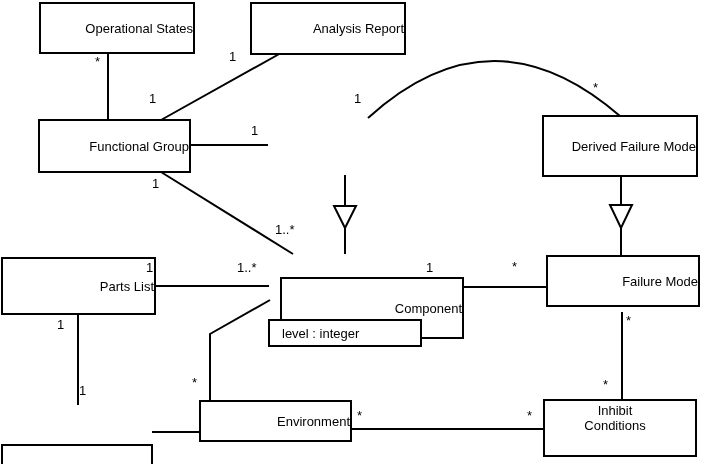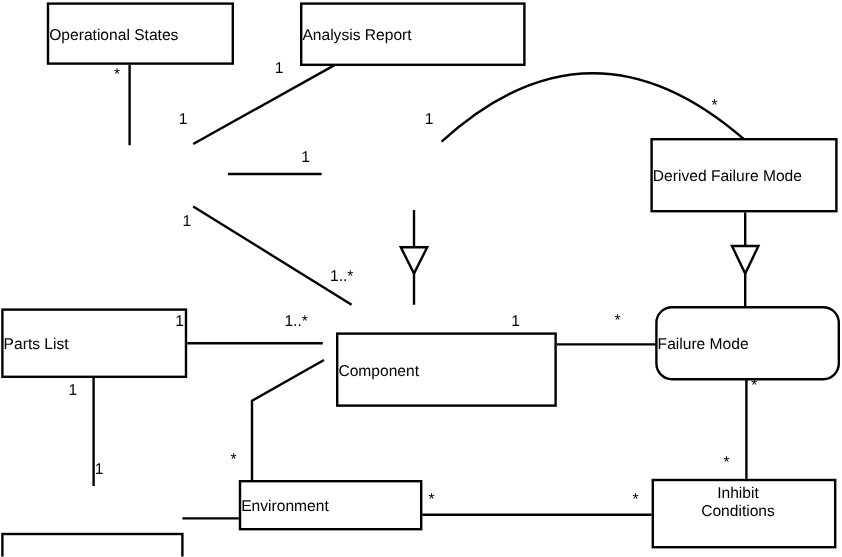--- a/index.html
+++ b/index.html
@@ -18,21 +18,21 @@
     width: 702px; height: 464px;
     z-index: 1;
   }
   .uml-class {
     position: absolute;
     box-sizing: border-box;
     border: 2px solid #000000;
     background: #ffffff;
     display: flex;
     align-items: center;
-    justify-content: flex-start;
+    justify-content: flex-end;
     font-size: 13px;
     line-height: 15px;
     text-align: center;
     z-index: 2;
   }
   .attr-box {
     justify-content: flex-start;
     text-align: left;
     padding-left: 12px;
   }
@@ -46,28 +46,28 @@
   .mult {
     position: absolute;
     font-size: 13px;
     line-height: 14px;
     z-index: 3;
     white-space: nowrap;
   }
 
   
   #box-operational-states   { left: 39px;  top: 2px;   width: 156px; height: 52px; }
-  #box-analysis-report      { left: 250px; top: 2px;   width: 188px; height: 53px; }
+  #box-analysis-report      { left: 250px; top: 2px;   width: 156px; height: 53px; }
   #box-functional-group     { left: 38px;  top: 119px; width: 153px; height: 54px; }
   #box-derived-component    { left: 266px; top: 117px; width: 154px; height: 59px; }
   #box-derived-failure-mode { left: 542px; top: 115px; width: 156px; height: 62px; }
   #box-parts-list           { left: 1px;   top: 257px; width: 155px; height: 58px; }
   #box-component            { left: 280px; top: 253px; width: 184px; height: 62px; margin-top: 24px; }
   #box-component-attrs      { left: 268px; top: 319px; width: 154px; height: 28px; }
-  #box-failure-mode         { left: 546px; top: 255px; width: 154px; height: 62px; border-radius: 14px; }
+  #box-failure-mode         { left: 546px; top: 255px; width: 154px; height: 52px; }
   #box-system               { left: 1px;   top: 404px; width: 152px; height: 56px; margin-top: 40px; }
   #box-environment          { left: 199px; top: 400px; width: 153px; height: 42px; }
   #box-inhibit-conditions   { left: 543px; top: 399px; width: 154px; height: 58px; }
 
   
   #m-os         { left: 95px;  top: 55px;  }
   #m-ar         { left: 229px; top: 50px;  }
   #m-ar-fg      { left: 149px; top: 92px;  }
   #m-dc-left    { left: 251px; top: 124px; }
   #m-fg-comp    { left: 152px; top: 177px; }
@@ -111,28 +111,34 @@
     <line x1="351" y1="429" x2="544" y2="429"></line>
     <line x1="622" y1="312" x2="622" y2="400"></line>
   </svg>
 
   <div class="uml-class" id="box-operational-states">
     <span class="cls-label">Operational States</span>
   </div>
   <div class="uml-class" id="box-analysis-report">
     <span class="cls-label">Analysis Report</span>
   </div>
+  <div class="uml-class" id="box-functional-group">
+    <span class="cls-label">Functional Group</span>
+  </div>
   <div class="uml-class" id="box-derived-failure-mode">
     <span class="cls-label">Derived Failure Mode</span>
   </div>
   <div class="uml-class" id="box-parts-list">
     <span class="cls-label">Parts List</span>
   </div>
   <div class="uml-class" id="box-component">
     <span class="cls-label">Component</span>
+  </div>
+  <div class="uml-class attr-box" id="box-component-attrs">
+    <span class="cls-label">level : integer</span>
   </div>
   <div class="uml-class" id="box-failure-mode">
     <span class="cls-label">Failure Mode</span>
   </div>
   <div class="uml-class" id="box-system">
     <span class="cls-label">System</span>
   </div>
   <div class="uml-class" id="box-environment">
     <span class="cls-label">Environment</span>
   </div>

